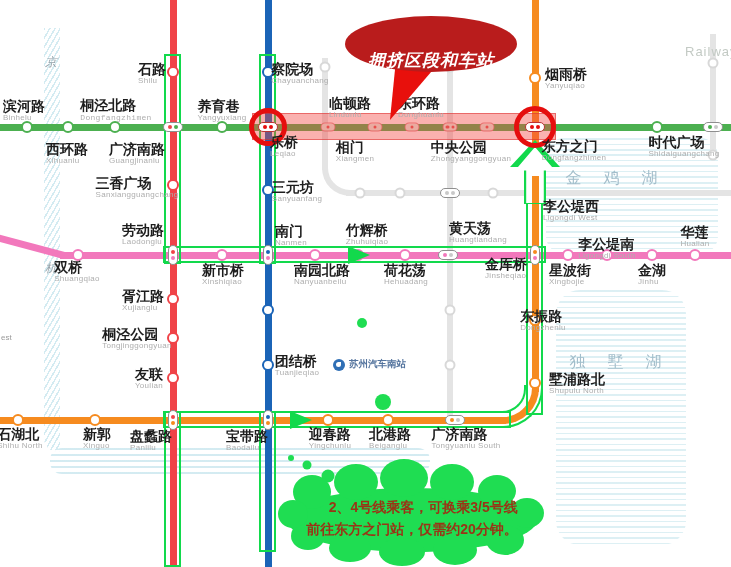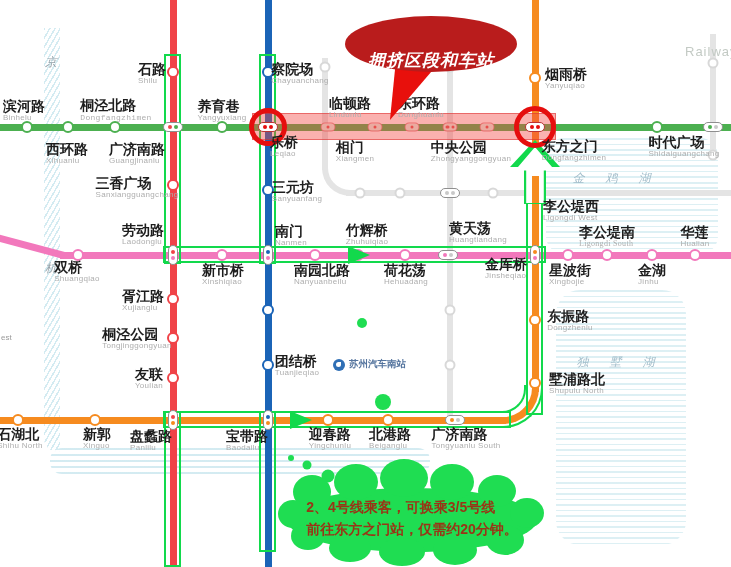--- a/index.html
+++ b/index.html
@@ -8,22 +8,22 @@
   #map *{box-sizing:border-box;}
 
   
   .lake{position:absolute;z-index:0;opacity:.85;
         background:repeating-linear-gradient(180deg,#d7edf2 0,#d7edf2 1.5px,#ffffff 1.5px,#ffffff 5.5px);}
   .canalv{position:absolute;z-index:0;opacity:.9;
         background:repeating-linear-gradient(120deg,#cfe9f0 0,#cfe9f0 1.5px,#ffffff 1.5px,#ffffff 4.5px);}
   .canalh{position:absolute;z-index:0;opacity:.9;
         background:repeating-linear-gradient(180deg,#cfe9f0 0,#cfe9f0 1.5px,#ffffff 1.5px,#ffffff 6px);}
   .water-label{position:absolute;z-index:1;transform:translate(-50%,-50%);white-space:nowrap;
-        font-family:"Liberation Serif","DejaVu Serif",serif;font-style:italic;
-        color:#a3becb;font-size:12px;letter-spacing:9px;}
+        font-family:"Liberation Serif","DejaVu Serif",serif;
+        color:#a3becb;font-size:16px;letter-spacing:9px;}
   .canal-char{position:absolute;z-index:1;transform:translate(-50%,-50%);
         font-family:"Liberation Serif","DejaVu Serif",serif;font-style:italic;color:#94a0a8;font-size:12px;}
 
   
   .ln{position:absolute;z-index:2;}
   .gln{position:absolute;z-index:1;background:#e4e4e4;}
   .gcorner{position:absolute;z-index:1;background:transparent;}
 
   
   .ov{position:absolute;z-index:3;border:2px solid #12d94c;background:transparent;}
@@ -56,21 +56,21 @@
 
   
   .shout{position:absolute;z-index:9;left:345px;top:16px;width:172px;height:56px;border-radius:50%;
        background:#b91c1c;display:flex;align-items:flex-end;justify-content:center;font-style:italic;}
   .shout span{color:#fff;font-size:17px;font-weight:bold;letter-spacing:1px;}
   .shout-tail{position:absolute;z-index:8;left:385px;top:58px;width:62px;height:62px;background:#e8100c;
        clip-path:polygon(18% 0,85% 10%,8% 100%);}
   .gdot{position:absolute;z-index:8;transform:translate(-50%,-50%);border-radius:50%;background:#1fdd52;}
   .cloudpart{position:absolute;z-index:8;transform:translate(-50%,-50%);border-radius:50%;background:#1fdd52;}
   .cloud-text{position:absolute;z-index:9;left:412px;top:519px;transform:translate(-50%,-50%);
-       text-align:left;color:#993516;font-weight:bold;font-size:14px;line-height:1.55;white-space:nowrap;}
+       text-align:right;color:#993516;font-weight:bold;font-size:14px;line-height:1.55;white-space:nowrap;}
 
   .tiny{position:absolute;z-index:7;color:#c3cac4;font-size:13px;letter-spacing:1px;white-space:nowrap;margin-left:44px;}
   .frag{position:absolute;z-index:7;color:#9a9a9a;font-size:8px;}
 
   .bus{position:absolute;z-index:7;left:333px;top:358px;display:flex;align-items:center;gap:4px;}
   .bus .logo{width:12px;height:12px;border-radius:50%;background:#2f6fb5;position:relative;}
   .bus .logo::after{content:"";position:absolute;left:3px;top:3px;width:5px;height:5px;border-radius:50% 0 50% 50%;background:#fff;}
   .bus span{color:#54749e;font-size:9.5px;font-weight:bold;}
 </style>
 </head>
@@ -361,21 +361,21 @@
       <i>Huangtiandang</i>
     </div>
   <div class="st" style="left:506px;top:257px;">
       <b>金厍桥</b>
       <i>Jinsheqiao</i>
     </div>
   <div class="st" style="left:570px;top:263px;">
       <b>星波街</b>
       <i>Xingbojie</i>
     </div>
-  <div class="st" style="left:607px;top:225px;font-family:Liberation Serif, serif;">
+  <div class="st" style="left:607px;top:237px;">
       <b>李公堤南</b>
       <i>Ligongdi South</i>
     </div>
   <div class="st" style="left:652px;top:263px;">
       <b>金湖</b>
       <i>Jinhu</i>
     </div>
   <div class="st" style="left:695px;top:225px;">
       <b>华莲</b>
       <i>Hualian</i>
@@ -398,21 +398,21 @@
       <i>Beiganglu</i>
     </div>
   <div class="st" style="left:466px;top:427px;">
       <b>广济南路</b>
       <i>Tongyuanlu South</i>
     </div>
   <div class="st" style="left:577px;top:372px;">
       <b>墅浦路北</b>
       <i>Shupulu North</i>
     </div>
-  <div class="st" style="left:570px;top:309px;">
+  <div class="st" style="left:543px;top:309px;">
       <b>东振路</b>
       <i>Dongzhenlu</i>
     </div>
   <div class="st" style="left:571px;top:199px;">
       <b>李公堤西</b>
       <i>Ligongdi West</i>
     </div>
   <div class="st" style="left:566px;top:67px;">
       <b>烟雨桥</b>
       <i>Yanyuqiao</i>

